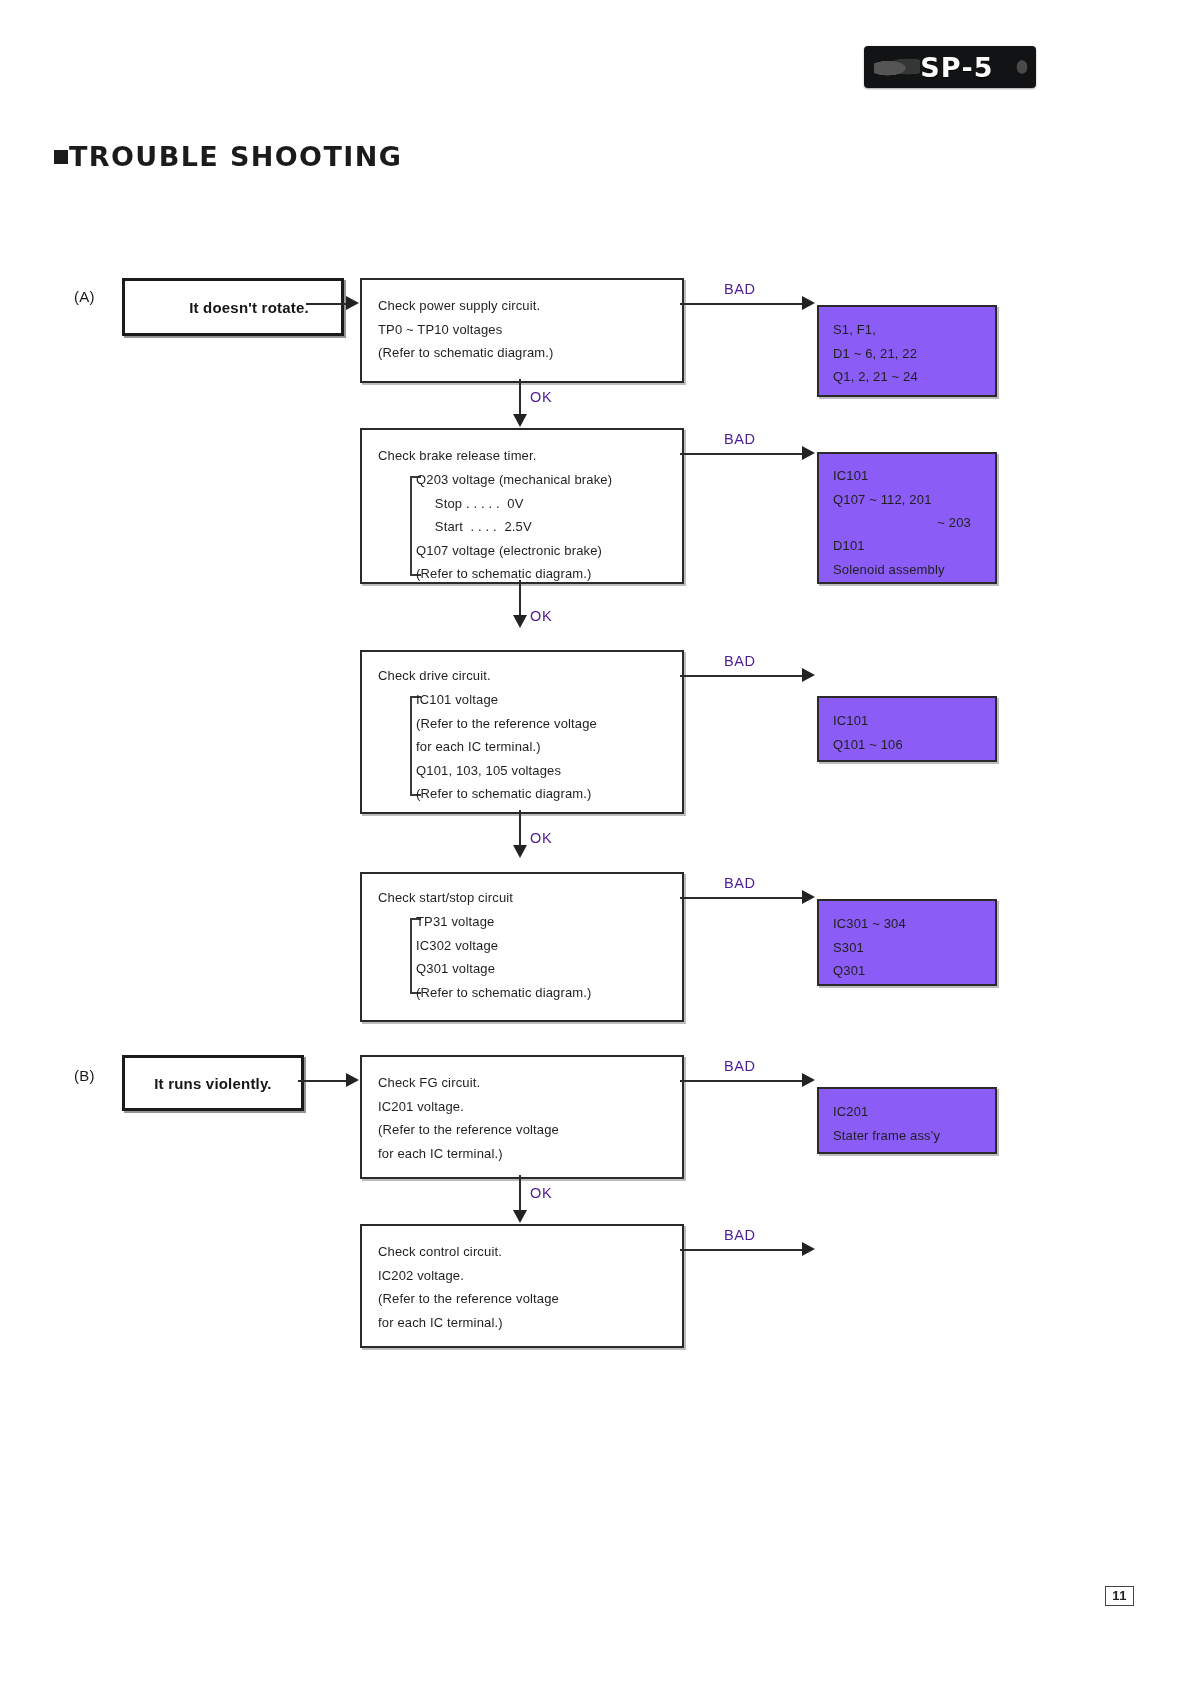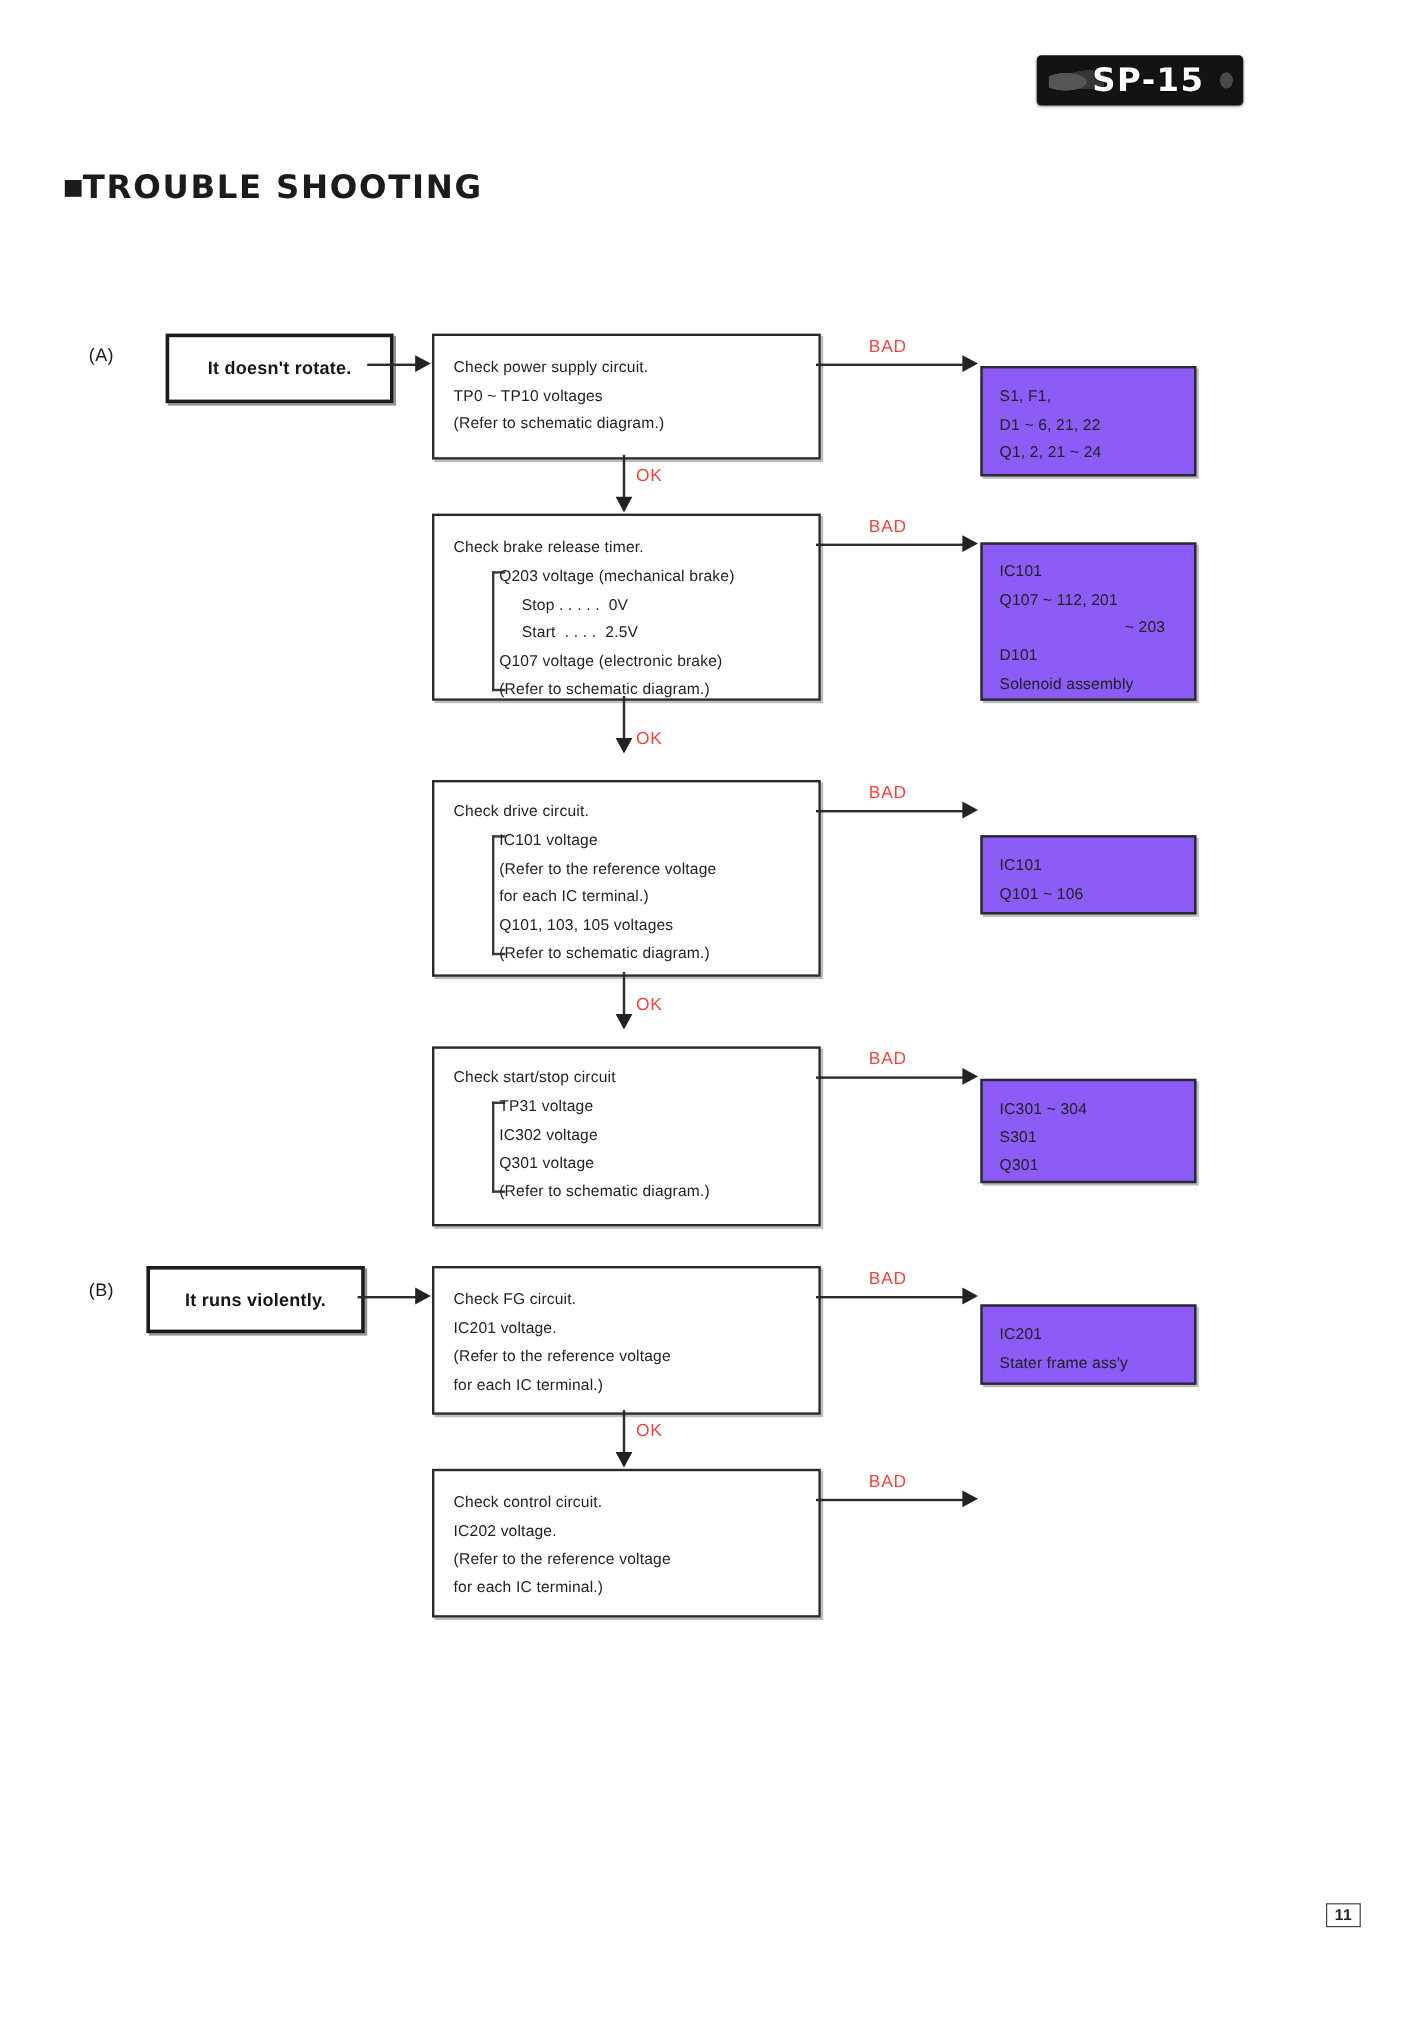--- a/index.html
+++ b/index.html
@@ -87,48 +87,48 @@
   .hline{position:absolute;height:2px;background:#2b2b2b;}
   .vline{position:absolute;width:2px;background:#2b2b2b;}
   .arrow-r{
     position:absolute;width:0;height:0;
     border-left:13px solid #222;border-top:7.5px solid transparent;border-bottom:7.5px solid transparent;
   }
   .arrow-d{
     position:absolute;width:0;height:0;
     border-top:13px solid #222;border-left:7.5px solid transparent;border-right:7.5px solid transparent;
   }
-  .lbl{position:absolute;font-size:14.5px;color:#ef4444;letter-spacing:.6px;}
+  .lbl{position:absolute;font-size:14.5px;color:#4c1d95;letter-spacing:.6px;}
 
   
   .pagenum{
     position:absolute;right:56px;bottom:78px;
     border:1.5px solid #444;padding:1px 6px 2px 6px;
     font-size:13px;color:#222;font-weight:bold;letter-spacing:.5px;
   }
 </style>
 </head>
 <body>
 
 <div class="page">
 
   <div class="badge">
     <span class="speck"></span>
     <span class="speck2"></span>
-    <span class="badge-text">SP-15</span>
+    <span class="badge-text">SP-5</span>
   </div>
 
   <div class="sect-title">
     <span class="sect-bullet"></span>
     <h1>TROUBLE SHOOTING</h1>
   </div>
 
   <div class="tag" style="left:74px;top:288px;">(A)</div>
 
-  <div class="sym-box" style="left:138px;top:278px;width:184px;height:52px;">It doesn't rotate.</div>
+  <div class="sym-box" style="left:122px;top:278px;width:184px;height:52px;padding-left:32px;">It doesn't rotate.</div>
 
   <div class="hline" style="left:306px;top:303px;width:42px;"></div>
   <div class="arrow-r" style="left:346px;top:296px;"></div>
 
   <div class="proc-box" style="left:360px;top:278px;width:320px;height:101px;">
     <div class="btxt" style="top:14px;">Check power supply circuit.
 TP0 ~ TP10 voltages
 (Refer to schematic diagram.)</div>
   </div>
   <div class="hline" style="left:680px;top:303px;width:124px;"></div>

